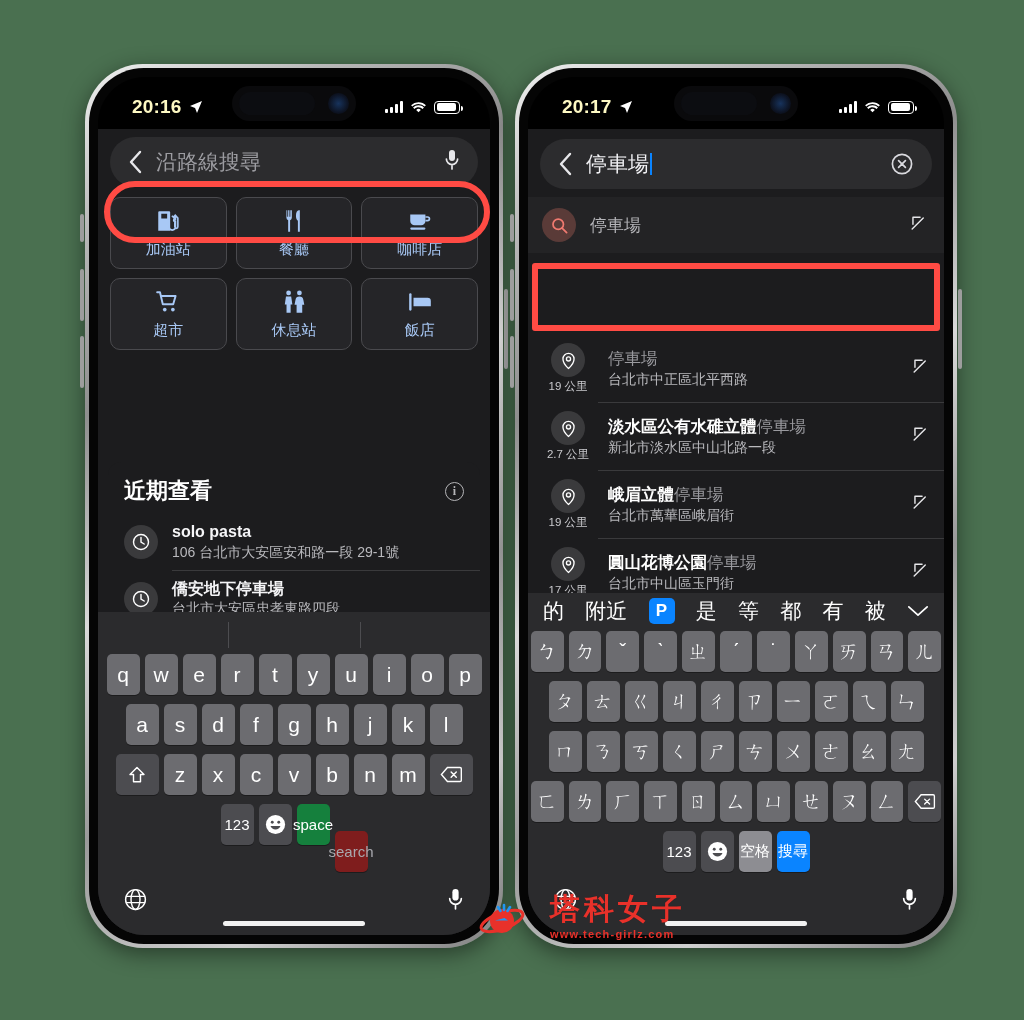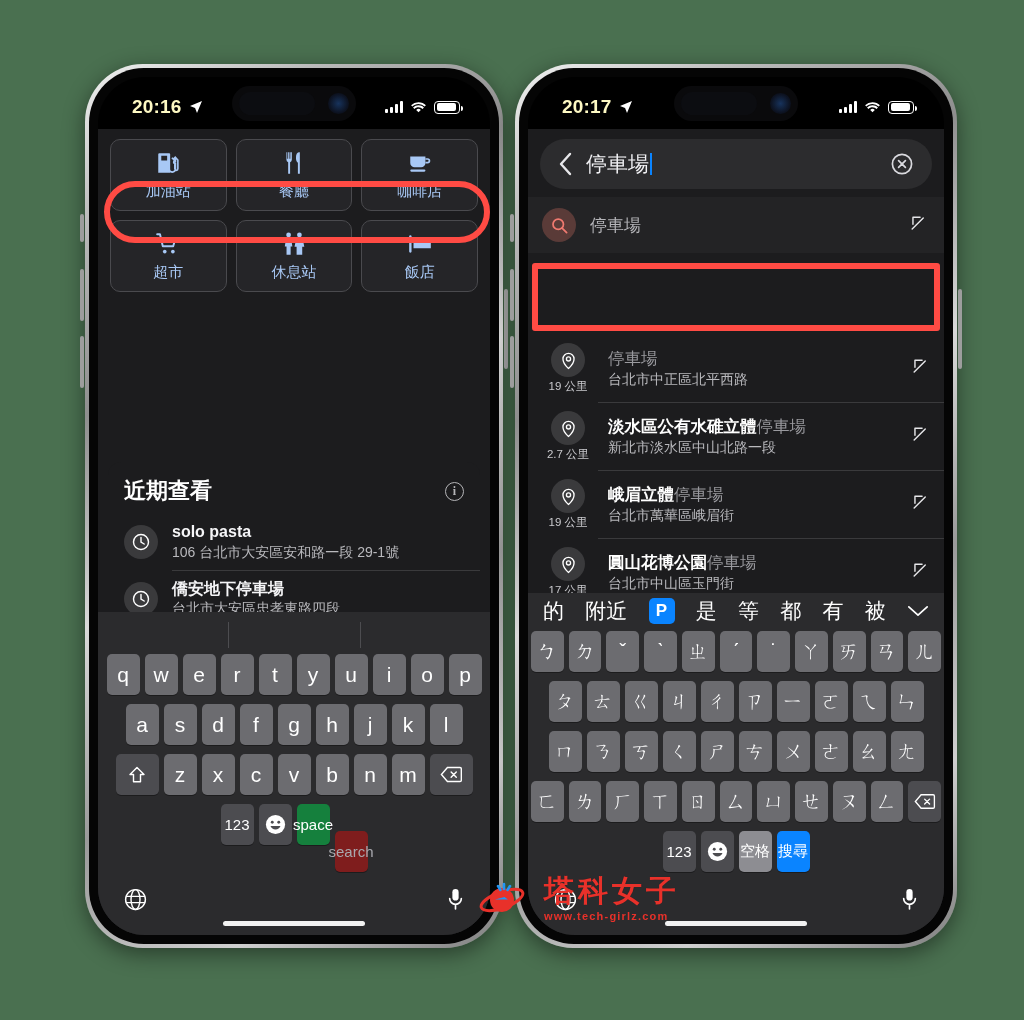--- a/index.html
+++ b/index.html
@@ -219,22 +219,22 @@
   .sugg-txt { flex:1; color:#b6b6ba; font-size:17px; }
 
   .clear-x { width:24px; height:24px; flex:none; }
 
   
   .caret { display:inline-block; width:2px; height:22px; background:#0a84ff;
            vertical-align:-4px; margin-left:1px; }
 
   
   .wm {
-    position:absolute; left:476px; top:832px; width:236px; height:90px;
-    display:flex; align-items:flex-end; gap:16px; pointer-events:none;
+    position:absolute; left:476px; top:872px; width:236px; height:90px;
+    display:flex; align-items:center; gap:22px; pointer-events:none;
   }
   .wm .planet { position:relative; width:52px; height:52px; flex:none; }
   .wm .wtext { color:#e8312a; font-size:30px; font-weight:700; letter-spacing:4px;
                line-height:1; text-shadow:0 0 1px rgba(0,0,0,.2); }
   .wm .wurl  { color:#e8312a; font-size:11px; letter-spacing:1.2px; font-weight:700; margin-top:4px;}
 </style>
 </head>
 <body>
 
 <div class="stage">
@@ -272,20 +272,34 @@
               <path d="M10 1.2c3.4 0 6.5 1.4 8.7 3.6l-1.5 1.6A10.1 10.1 0 0 0 10 3.4c-2.8 0-5.4 1.1-7.2 3L1.3 4.8A12.2 12.2 0 0 1 10 1.2z" fill="#fff"></path>
             </svg>
             <span class="batt">
                 <i></i>
               </span>
           </div>
         </div>
 
         <div class="map-area">
 
+          <div class="searchbar">
+            <span class="chev-back">
+              <svg width="14" height="24" viewBox="0 0 14 24">
+                  <path d="M12 2 3 12l9 10" stroke="#e7e7ea" stroke-width="2.4" fill="none" stroke-linecap="round" stroke-linejoin="round"></path>
+                </svg>
+            </span>
+            <span class="sb-text">沿路線搜尋</span>
+            <span>
+              <svg width="16" height="24" viewBox="0 0 16 24">
+                <rect x="5" y="2" width="6" height="11" rx="3" fill="#e7e7ea"></rect>
+                <path d="M2.4 11a5.6 5.6 0 0 0 11.2 0M8 16.6V21" stroke="#e7e7ea" stroke-width="1.7" fill="none" stroke-linecap="round"></path>
+              </svg>
+            </span>
+          </div>
           <div class="hl-red" style="left:6px; top:52px; width:386px; height:62px;"></div>
 
           <div class="cat-grid">
 
             <div class="cat-cell">
               <span class="ci">
                 <svg width="26" height="26" viewBox="0 0 24 24" fill="#a8c8f5">
                   <path d="M4 3h9a1 1 0 0 1 1 1v17H3V4a1 1 0 0 1 1-1zm1.8 2.4v4.2h5.4V5.4H5.8z"></path>
                   <path d="M15.6 7.2l2.2 2.3c.3.3.5.8.5 1.3v6.6a1.4 1.4 0 1 0 2.8 0V9.2l-2.4-2.6-1 1 1.2 1.3v1.2a1.3 1.3 0 1 0 0 2.5v4.8a3 3 0 0 1-6 0" fill="none" stroke="#a8c8f5" stroke-width="1.5"></path>
                 </svg>

